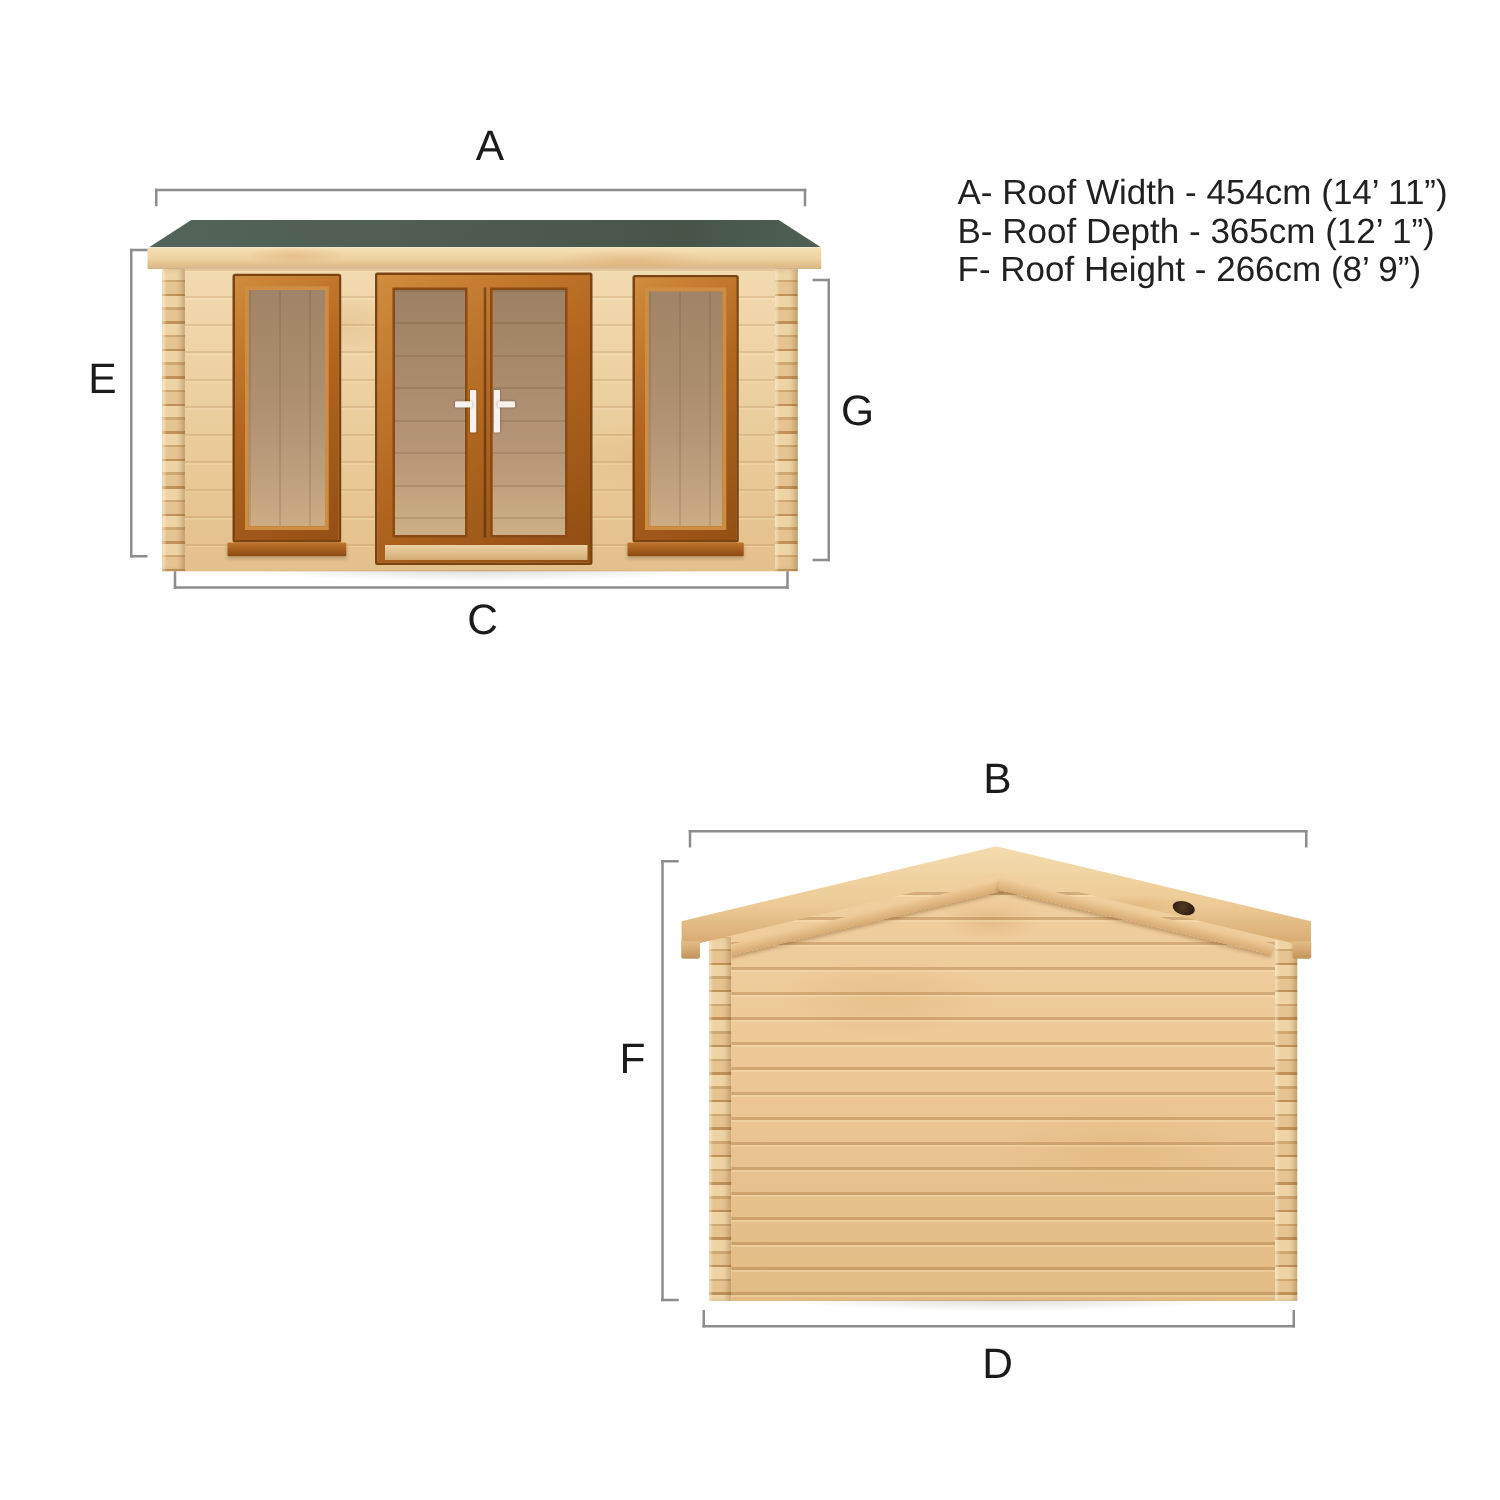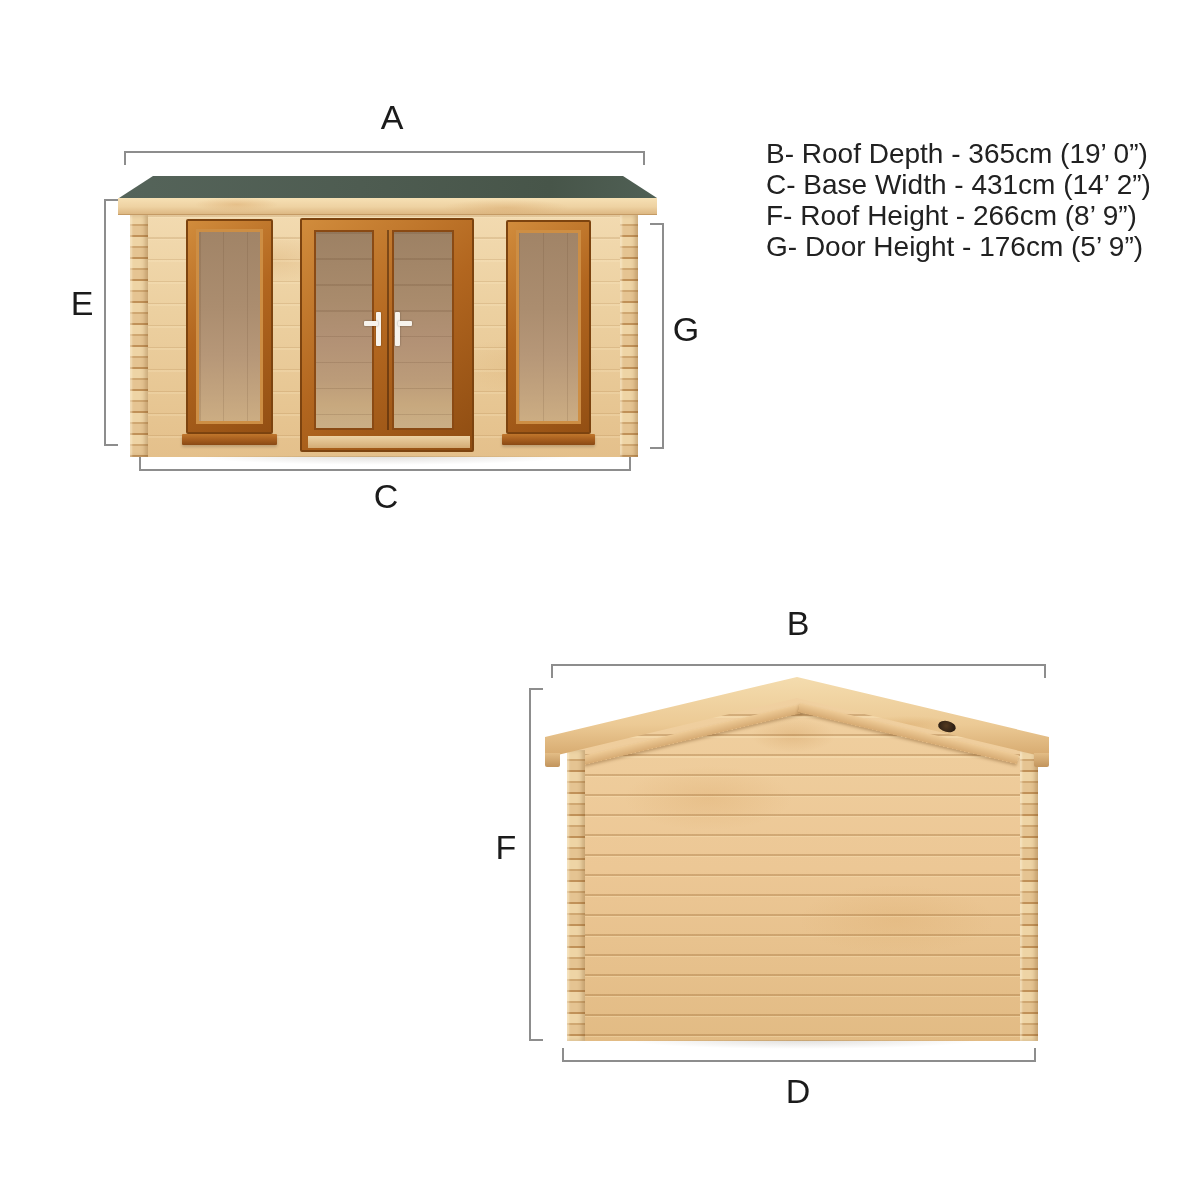--- a/index.html
+++ b/index.html
@@ -159,24 +159,23 @@
       </div>
 
     <div class="dim-label" style="left:366px;top:479px">C</div>
     <div class="dline h up" style="left:139px;top:469px;width:492px">
         <span class="a"></span>
         <span class="b"></span>
       </div>
   </div>
 
   <div class="legend">
-    <div>B- Roof Depth - 365cm (19’ 0”)</div>
-    <div>C- Base Width - 431cm (14’ 2”)</div>
+    <div>A- Roof Width - 454cm (14’ 11”)</div>
+    <div>B- Roof Depth - 365cm (12’ 1”)</div>
     <div>F- Roof Height - 266cm (8’ 9”)</div>
-    <div>G- Door Height - 176cm (5’ 9”)</div>
   </div>
 
   <div>
 
     <div class="dim-label" style="left:778px;top:606px">B</div>
     <div class="dline h down" style="left:551px;top:664px;width:495px">
         <span class="a"></span>
         <span class="b"></span>
       </div>
 

